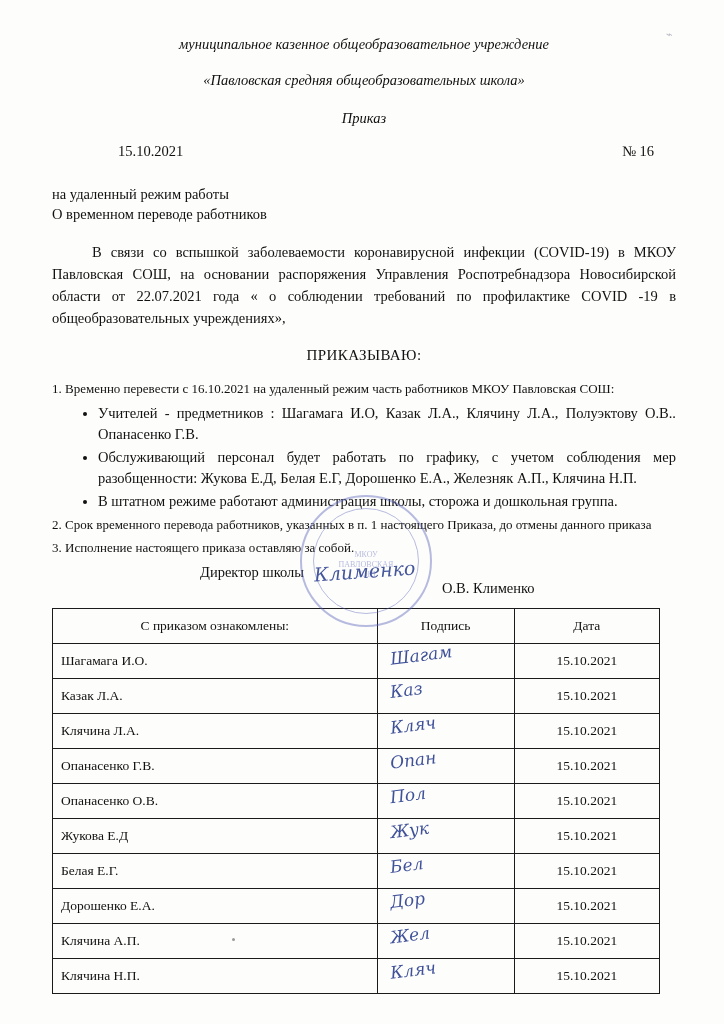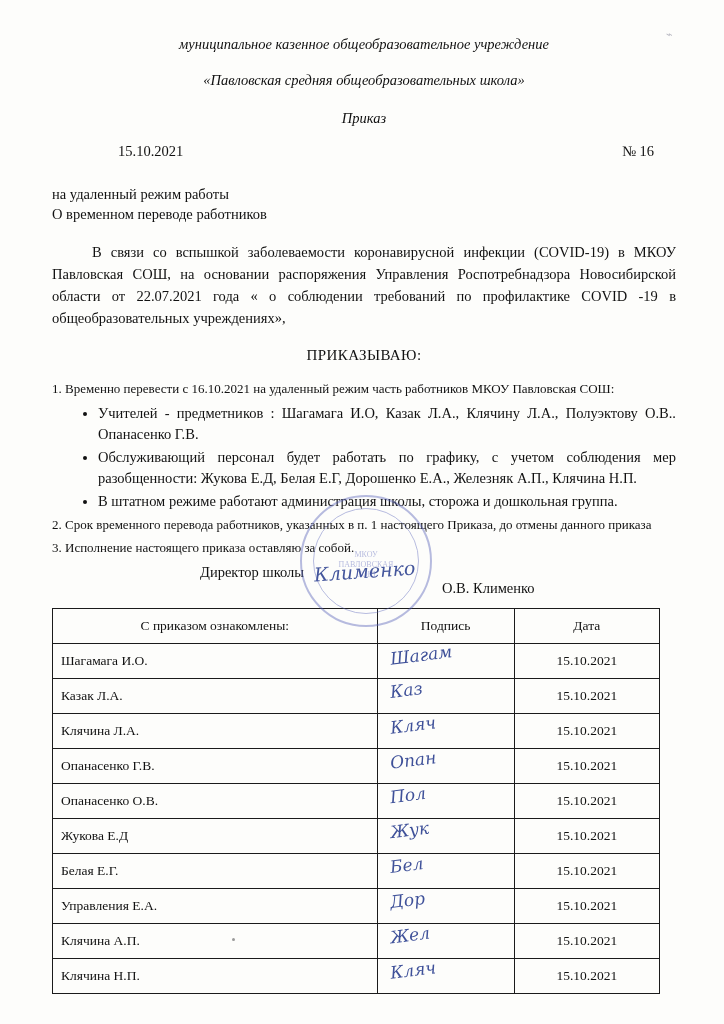--- a/index.html
+++ b/index.html
@@ -303,21 +303,21 @@
           <td class="date-cell">15.10.2021</td>
         </tr>
         <tr>
           <td class="name-cell">Белая Е.Г.</td>
           <td class="sig-cell">
               <span class="hand">Бел</span>
             </td>
           <td class="date-cell">15.10.2021</td>
         </tr>
         <tr>
-          <td class="name-cell">Управления Е.А.</td>
+          <td class="name-cell">Дорошенко Е.А.</td>
           <td class="sig-cell">
               <span class="hand">Дор</span>
             </td>
           <td class="date-cell">15.10.2021</td>
         </tr>
         <tr>
           <td class="name-cell">Клячина А.П.</td>
           <td class="sig-cell">
               <span class="hand">Жел</span>
             </td>

